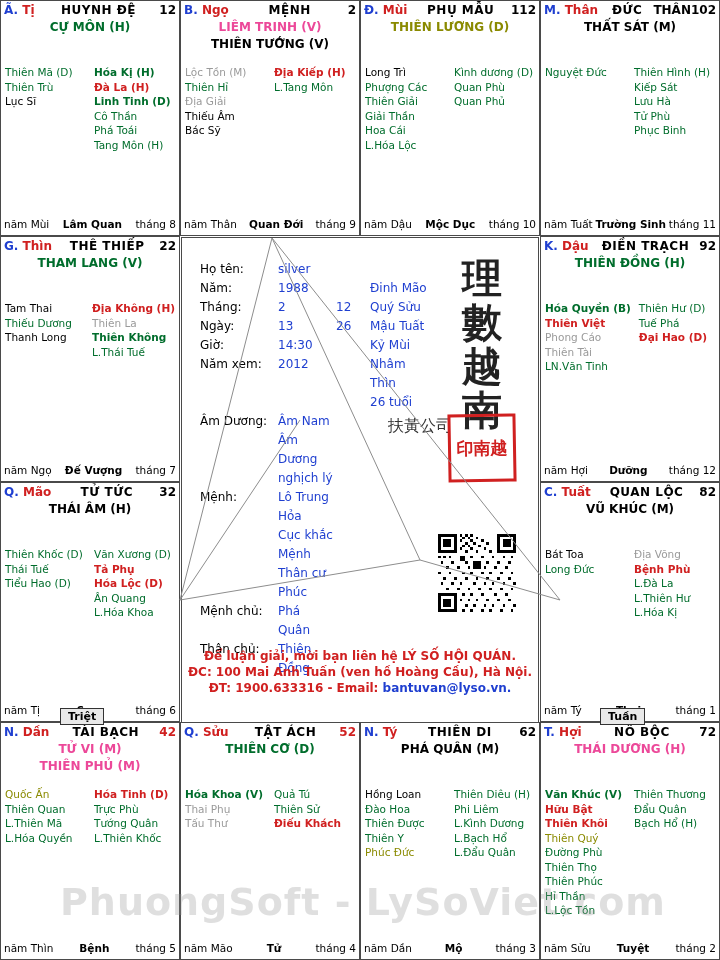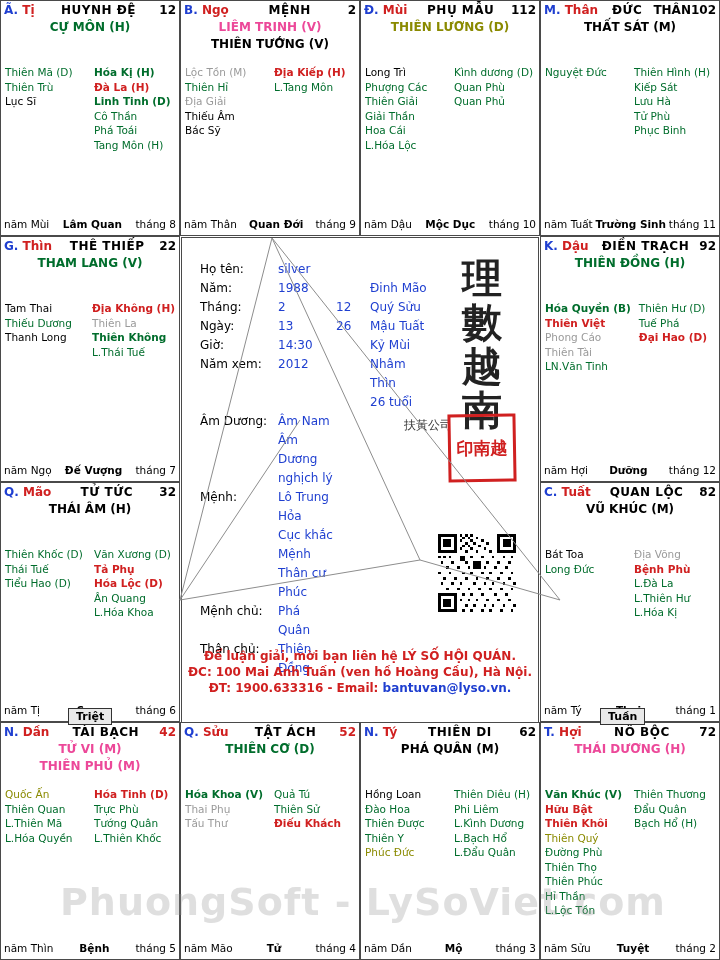--- a/index.html
+++ b/index.html
@@ -89,21 +89,21 @@
   .info .v3{flex:1;}
   .cjk{
     position:absolute;right:36px;top:18px;
     font-family:"DejaVu Serif", serif;
     font-size:40px;line-height:44px;color:#222;font-weight:bold;
     text-align:center;
   }
   .cjk-side{
     position:absolute;right:86px;top:180px;
     font-family:Liberation Serif, serif;
-    font-size:12px;line-height:15px;color:#333;text-align:center;
+    font-size:16px;line-height:15px;color:#333;text-align:center;
   }
   .seal{
     position:absolute;right:22px;top:176px;
     width:62px;height:62px;border:3px solid #d02020;
     color:#d02020;font-family:"DejaVu Serif", serif;
     font-size:17px;line-height:19px;font-weight:bold;
     display:flex;align-items:center;justify-content:center;text-align:center;
     letter-spacing:0px;
     transform:rotate(-1deg);
   }
@@ -114,21 +114,21 @@
   }
   .contact .mail{color:#1f3fd0;}
   
   .tag{
     position:absolute;
     border:1px solid #333;background:#e9e9e9;
     font-size:11px;font-weight:bold;color:#000;
     padding:1px 7px;
     z-index:8;
   }
-  #triet{left:68px;top:708px;}
+  #triet{left:60px;top:708px;}
   #tuan{left:600px;top:708px;}
   
   #wm{
     position:absolute;left:60px;top:880px;
     font-size:38px;color:rgba(150,150,150,0.30);
     font-weight:bold;letter-spacing:1px;
     white-space:nowrap;pointer-events:none;z-index:2;
   }
   svg.lines{position:absolute;left:0;top:0;width:720px;height:960px;pointer-events:none;z-index:6;}
 </style>

